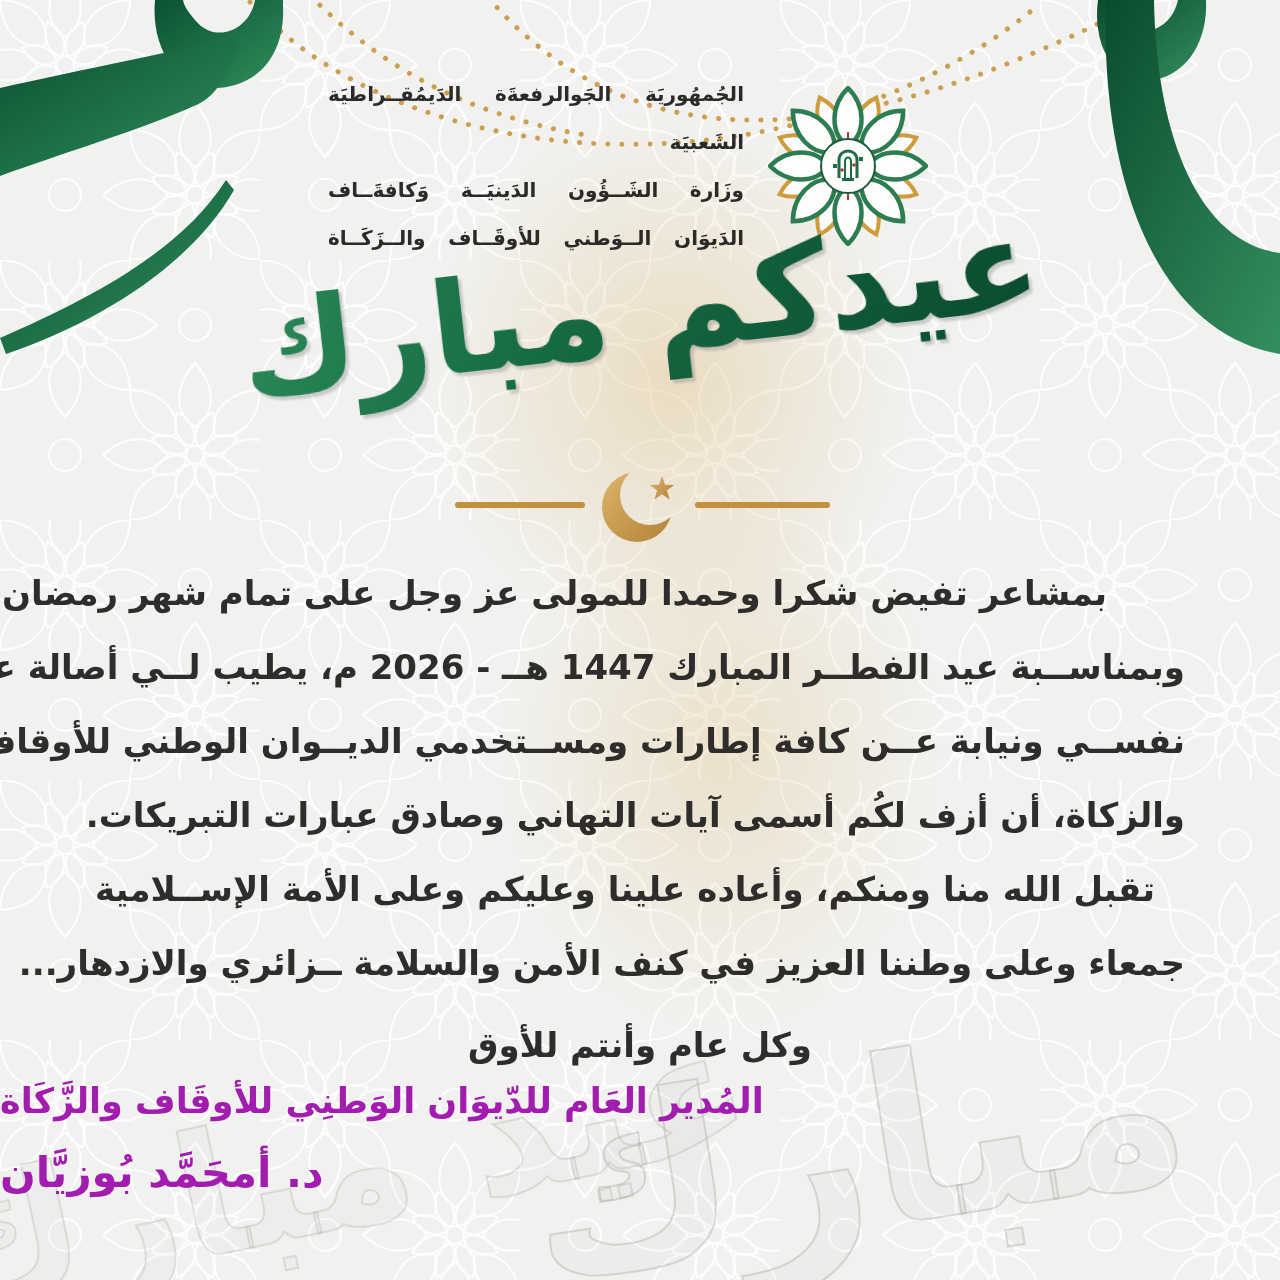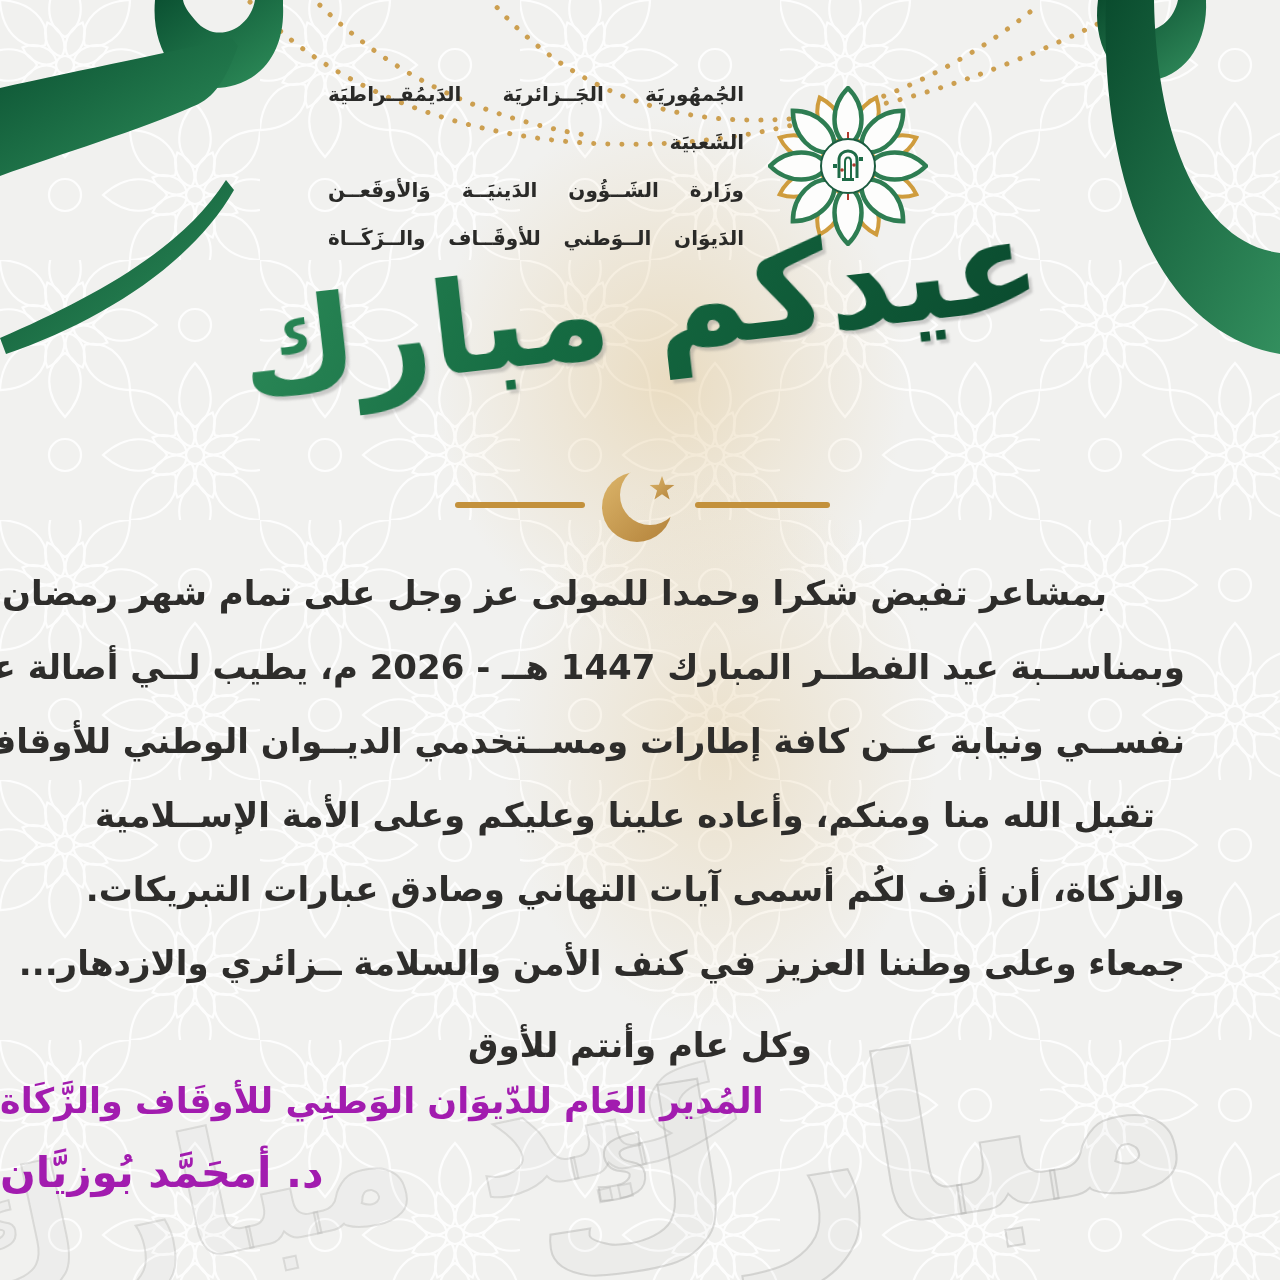--- a/index.html
+++ b/index.html
@@ -117,22 +117,22 @@
       </linearGradient>
     </defs>
     <g fill="url(#grnB)">
       <path d="M18,0 C12,45 34,86 74,80 C108,74 128,40 126,0 L98,0 C92,28 64,40 46,22 C38,14 33,7 32,0 Z"></path>
       <path d="M26,0 C20,170 72,332 200,354 L200,253 C116,242 76,130 74,0 Z"></path>
     </g>
   </svg>
 
   <div class="header-row">
     <div class="header-text">
-      <div>الجُمهُوريَة الجَــزائريَة الدَيمُقــراطيَة الشَعبيَة</div>
-      <div>وزَارة الشَــؤُون الدَينيَــة وَالأوقَعــن</div>
+      <div>الجُمهُوريَة الجَوالرفعةَة الدَيمُقــراطيَة الشَعبيَة</div>
+      <div>وزَارة الشَــؤُون الدَينيَــة وَكافةَــاف</div>
       <div>الدَيوَان الــوَطني للأوقَــاف والــزَكَــاة</div>
     </div>
     <svg class="emblem" viewBox="-80 -80 160 160" aria-hidden="true">
       <g fill="#fdfdfc" stroke="#cf9c3d" stroke-width="4">
         <path d="M0,-74 C14,-58 14,-36 0,-26 C-14,-36 -14,-58 0,-74 Z" transform="rotate(22.5)"></path>
         <path d="M0,-74 C14,-58 14,-36 0,-26 C-14,-36 -14,-58 0,-74 Z" transform="rotate(67.5)"></path>
         <path d="M0,-74 C14,-58 14,-36 0,-26 C-14,-36 -14,-58 0,-74 Z" transform="rotate(112.5)"></path>
         <path d="M0,-74 C14,-58 14,-36 0,-26 C-14,-36 -14,-58 0,-74 Z" transform="rotate(157.5)"></path>
         <path d="M0,-74 C14,-58 14,-36 0,-26 C-14,-36 -14,-58 0,-74 Z" transform="rotate(202.5)"></path>
         <path d="M0,-74 C14,-58 14,-36 0,-26 C-14,-36 -14,-58 0,-74 Z" transform="rotate(247.5)"></path>
@@ -186,22 +186,22 @@
     <rect x="-185" y="-3" width="130" height="6" rx="3" fill="#c3913c"></rect>
     <rect x="55" y="-3" width="135" height="6" rx="3" fill="#c3913c"></rect>
     <circle cx="-3" cy="2" r="35" fill="url(#goldG2)" mask="url(#moonM)"></circle>
     <polygon transform="translate(22,-16)" fill="url(#goldG2)" points="0,-13 3.06,-4.21 12.36,-4.02 4.95,1.61 7.64,10.52 0,5.2 -7.64,10.52 -4.95,1.61 -12.36,-4.02 -3.06,-4.21"></polygon>
   </svg>
 
   <div class="message">
     <div class="msg-line ind1">بمشاعر تفيض شكرا وحمدا للمولى عز وجل على تمام شهر رمضان،</div>
     <div class="msg-line">وبمناســبة عيد الفطــر المبارك 1447 هــ - 2026 م، يطيب لــي أصالة عن</div>
     <div class="msg-line">نفســي ونيابة عــن كافة إطارات ومســتخدمي الديــوان الوطني للأوقاف</div>
+    <div class="msg-line flush">والزكاة، أن أزف لكُم أسمى آيات التهاني وصادق عبارات التبريكات.</div>
     <div class="msg-line ind2">تقبل الله منا ومنكم، وأعاده علينا وعليكم وعلى الأمة الإســلامية</div>
-    <div class="msg-line flush">والزكاة، أن أزف لكُم أسمى آيات التهاني وصادق عبارات التبريكات.</div>
     <div class="msg-line">جمعاء وعلى وطننا العزيز في كنف الأمن والسلامة ــزائري والازدهار...</div>
     <div class="msg-line center">وكل عام وأنتم للأوق</div>
   </div>
 
   <div class="signature">
     <div class="sign-title">المُدير العَام للدّيوَان الوَطنِي للأوقَاف والزَّكَاة</div>
     <div class="sign-name">د. أمحَمَّد بُوزيَّان</div>
   </div>
 
 </div>

